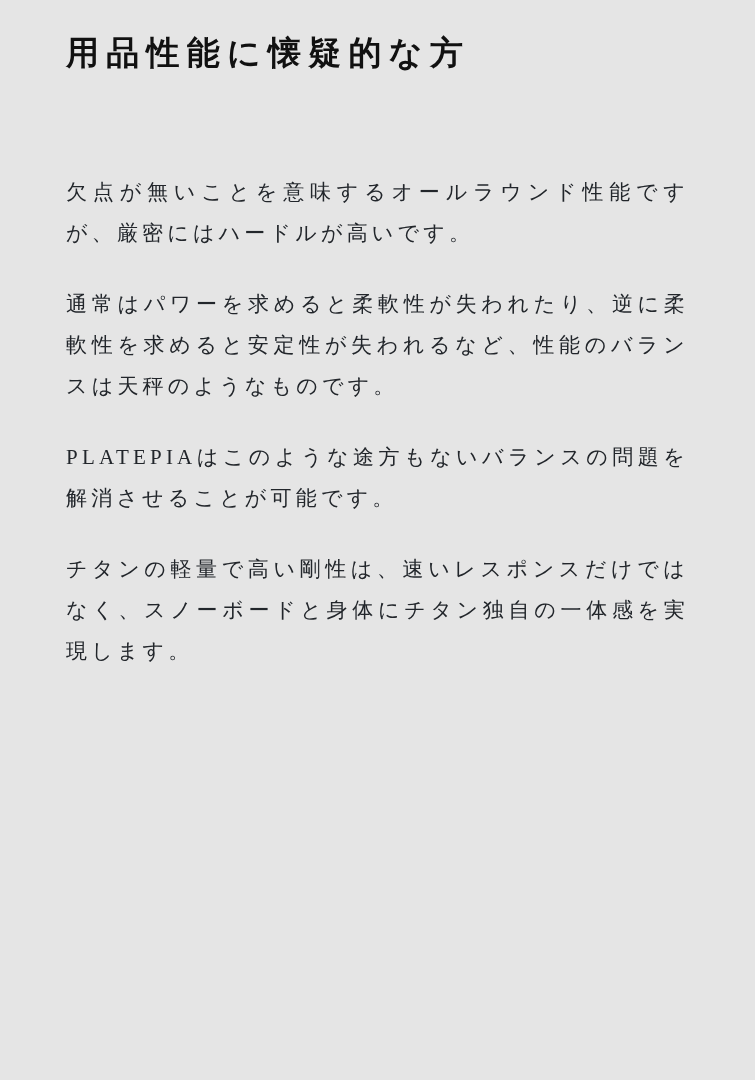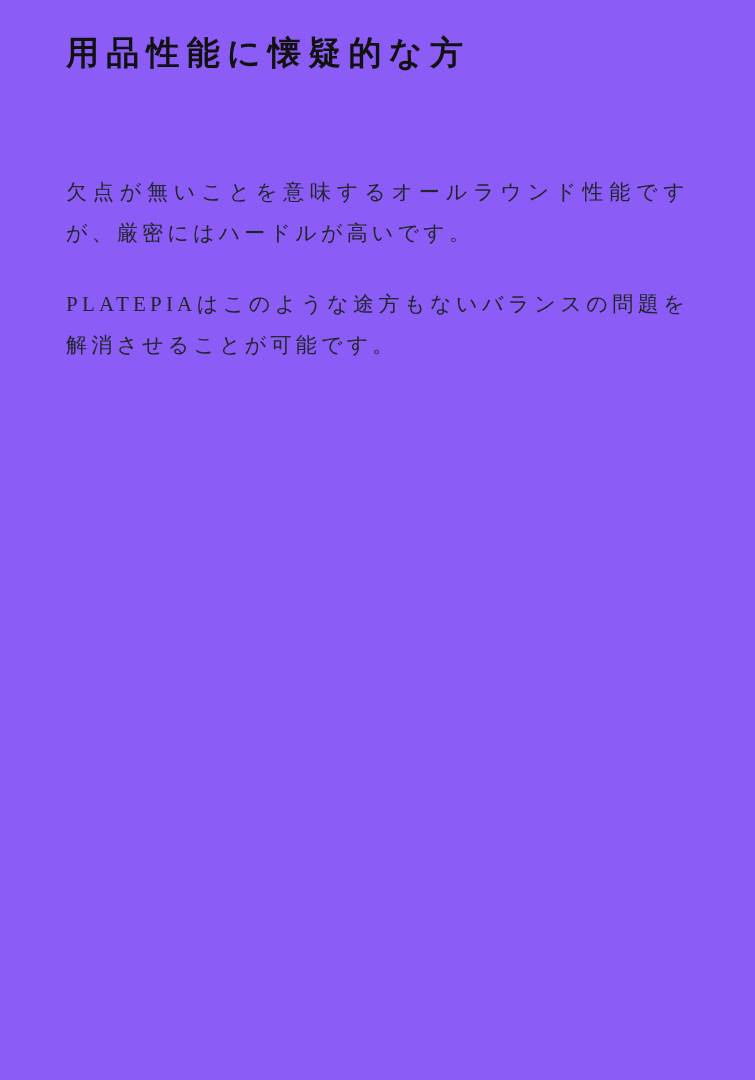--- a/index.html
+++ b/index.html
@@ -12,21 +12,21 @@
     height: 1080px;
     font-family: "Liberation Sans", "DejaVu Sans", sans-serif;
     color: #1a1a1a;
     overflow: hidden;
   }
   .page {
     width: 755px;
     height: 1080px;
     box-sizing: border-box;
     padding: 30px 66px 0 66px;
-    background: #8b5cf6;
+    background: #e5e5e5;
   }
   .page-title {
     font-size: 33px;
     font-weight: bold;
     letter-spacing: 0.22em;
     color: #111111;
     margin: 0;
     padding: 0;
     line-height: 1.4;
   }
@@ -48,15 +48,17 @@
     margin-bottom: 0;
   }
 </style>
 </head>
 <body>
 
 <div class="page">
   <h1 class="page-title">用品性能に懐疑的な方</h1>
   <div class="body-block">
     <p class="paragraph">欠点が無いことを意味するオールラウンド性能ですが、厳密にはハードルが高いです。</p>
+    <p class="paragraph">通常はパワーを求めると柔軟性が失われたり、逆に柔軟性を求めると安定性が失われるなど、性能のバランスは天秤のようなものです。</p>
     <p class="paragraph">PLATEPIAはこのような途方もないバランスの問題を解消させることが可能です。</p>
+    <p class="paragraph">チタンの軽量で高い剛性は、速いレスポンスだけではなく、スノーボードと身体にチタン独自の一体感を実現します。</p>
   </div>
 </div>
 
 </body></html>

